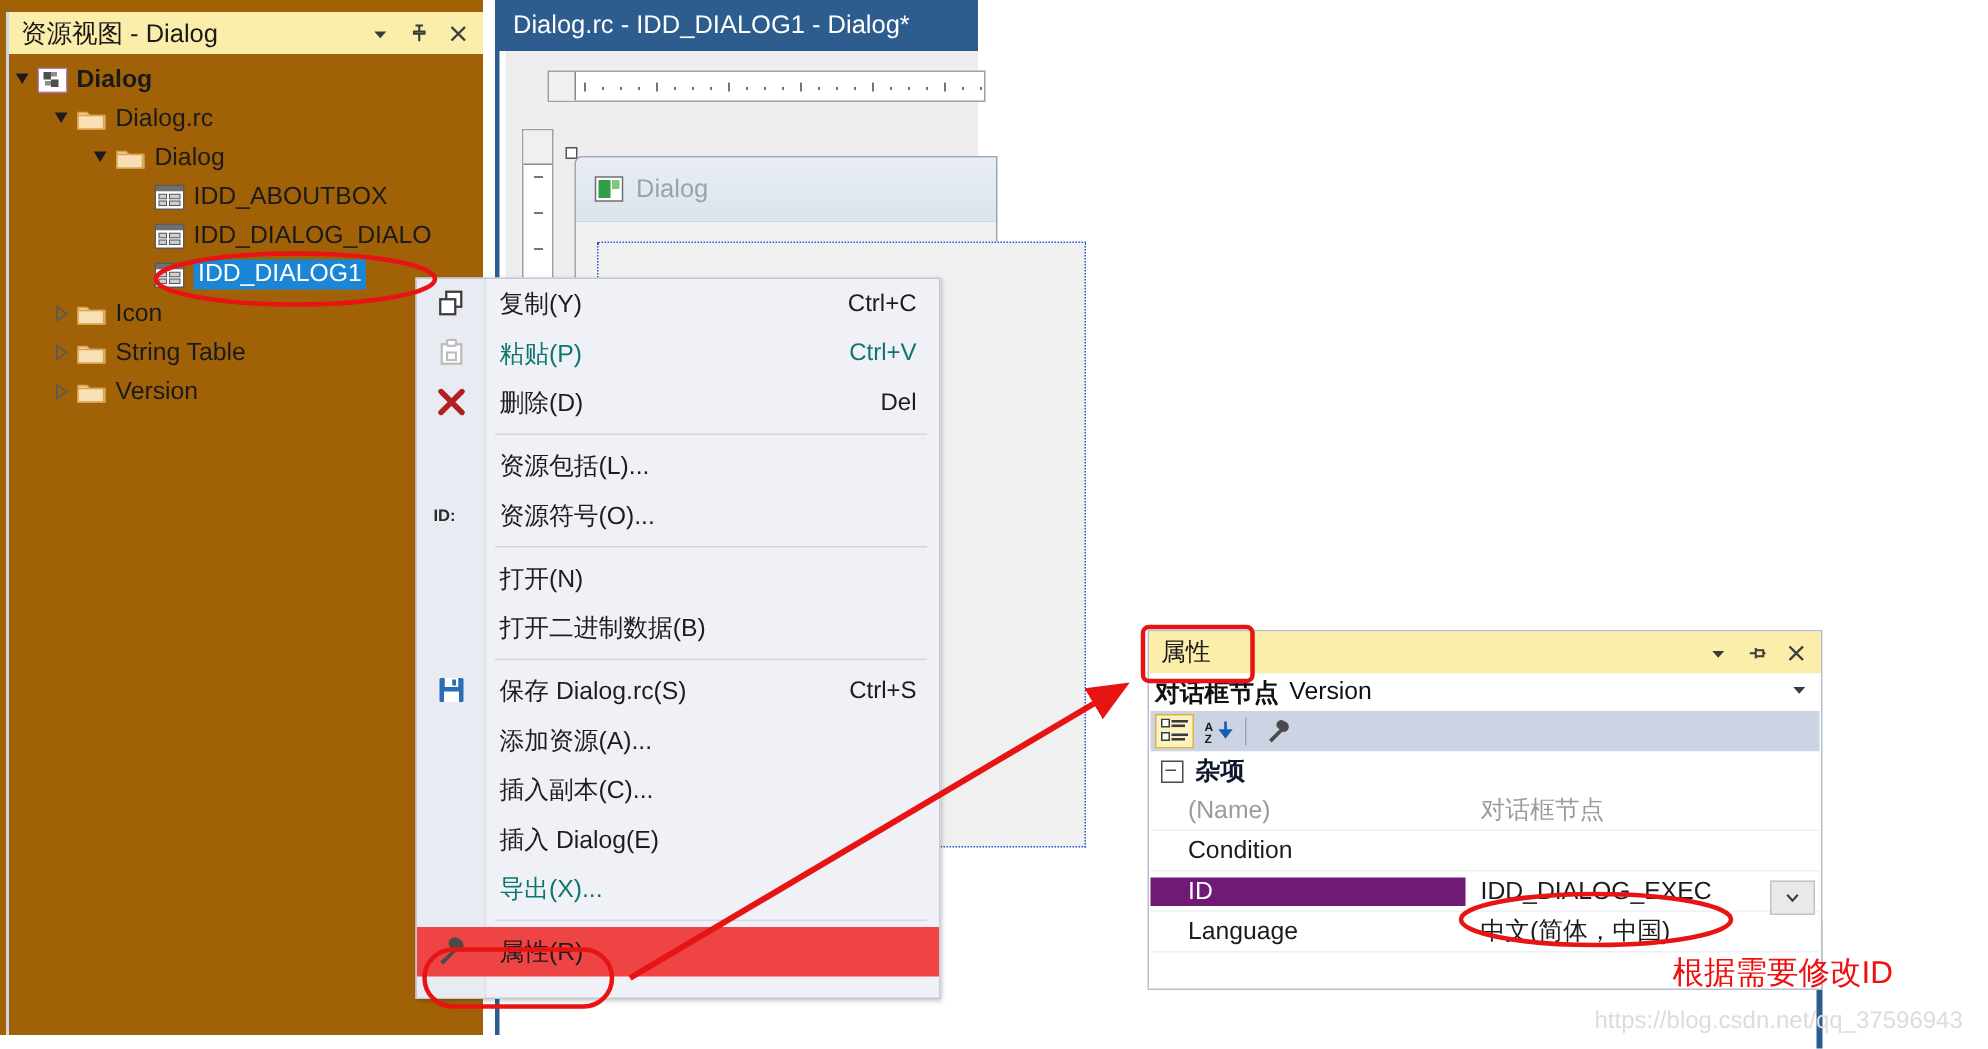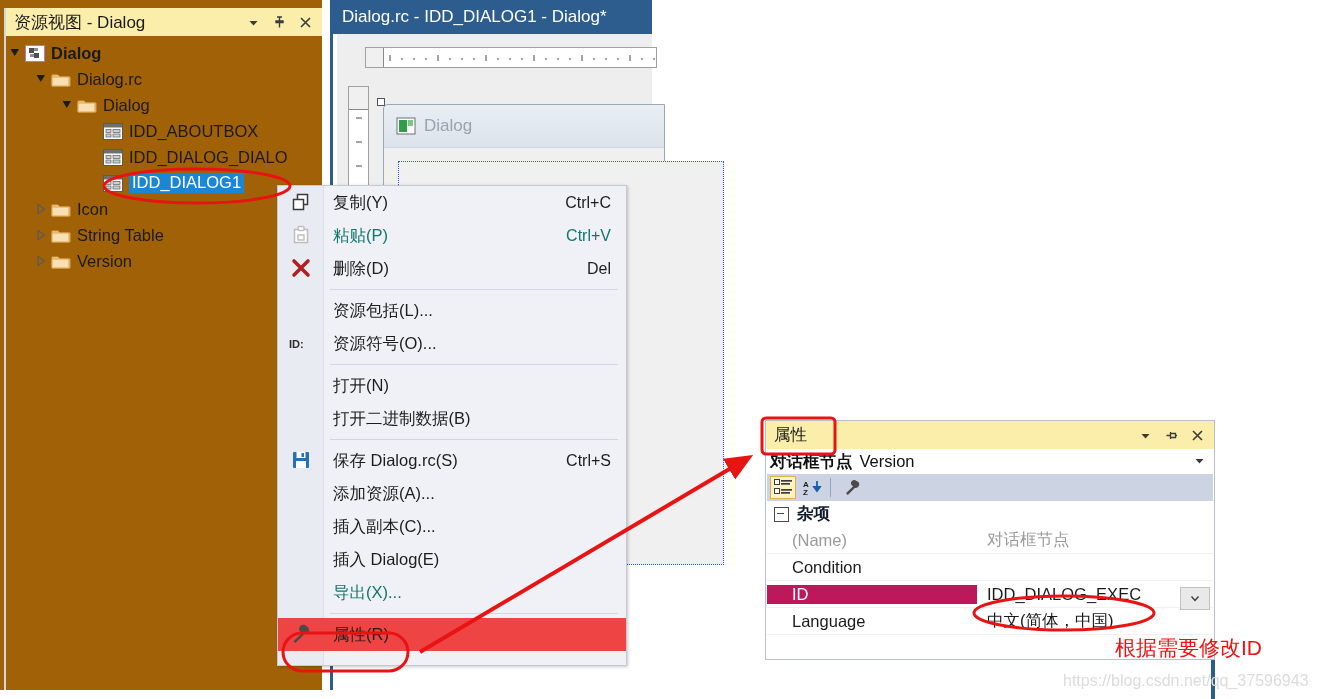--- a/index.html
+++ b/index.html
@@ -92,21 +92,21 @@
   .ptb-btn.active{background:#fdf2c4;border:1px solid #d9b441;box-sizing:border-box;}
   .ptb-div{width:1px;height:19px;background:#9aa5bb;margin:0 5px;}
   #prop-grid{position:absolute;left:1px;top:80px;width:446px;height:157px;background:#ffffff;}
   .cat-row{height:26px;display:flex;align-items:center;font-size:16.5px;font-weight:bold;color:#0f172a;}
   .cat-box{width:13px;height:13px;border:1px solid #4a4a4a;margin-left:7px;margin-right:8px;position:relative;flex:none;}
   .cat-box:before{content:"";position:absolute;left:2px;top:5px;width:7px;height:1px;background:#4a4a4a;}
   .prow{height:26px;display:flex;align-items:center;border-bottom:1px solid #eef0f3;}
   .pname{width:210px;display:flex;align-items:center;padding-left:25px;box-sizing:border-box;font-size:16.5px;color:#1b1b1b;}
   .pval{flex:1;display:flex;align-items:center;padding-left:9px;font-size:16.5px;color:#1b1b1b;position:relative;}
   .prow.grayed .pname,.prow.grayed .pval{color:#9b9b9b;}
-  .prow.selected .pname{background:#be185d;color:#ffffff;}
+  .prow.selected .pname{background:#701a75;color:#ffffff;}
   .prow .vsep{width:1px;background:#e3e6ea;}
   #id-dropdown{position:absolute;right:3px;top:2px;width:28px;height:21px;background:#e9e9e9;border:1px solid #c2c2c2;
     display:flex;align-items:center;justify-content:center;}
 
   
   .annot{pointer-events:none;}
   #note-text{position:absolute;left:1115px;top:634px;font-size:21px;color:#f01010;white-space:nowrap;
     font-family:"Liberation Sans","DejaVu Sans",sans-serif;}
   #watermark{position:absolute;left:1063px;top:672px;font-size:16px;color:#dcdcdc;white-space:nowrap;}
   #vline1{position:absolute;left:330px;top:0;width:3px;height:690px;background:#2d5d8e;}

